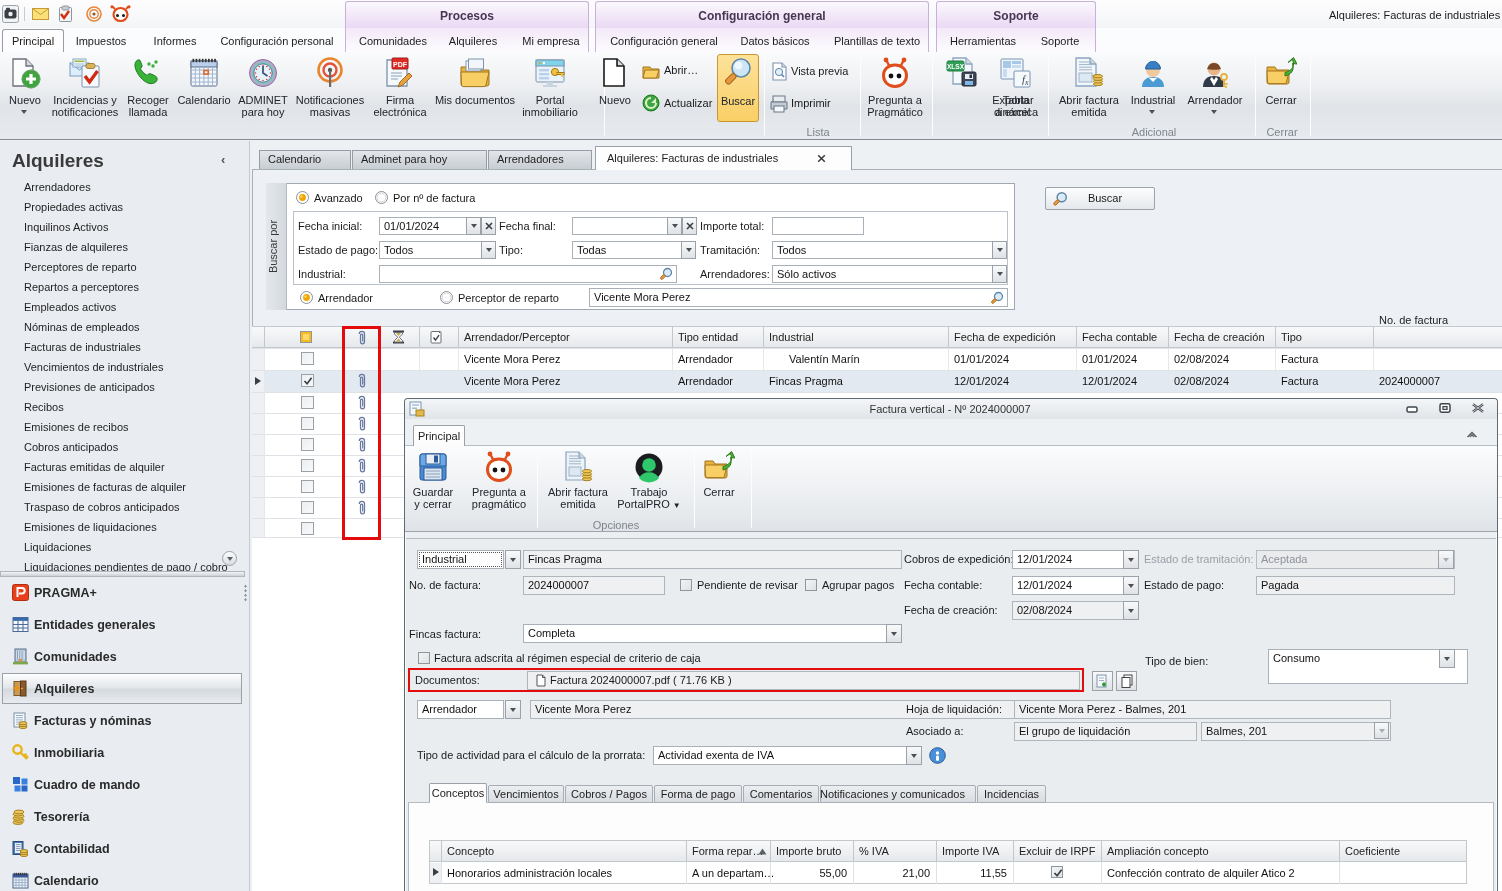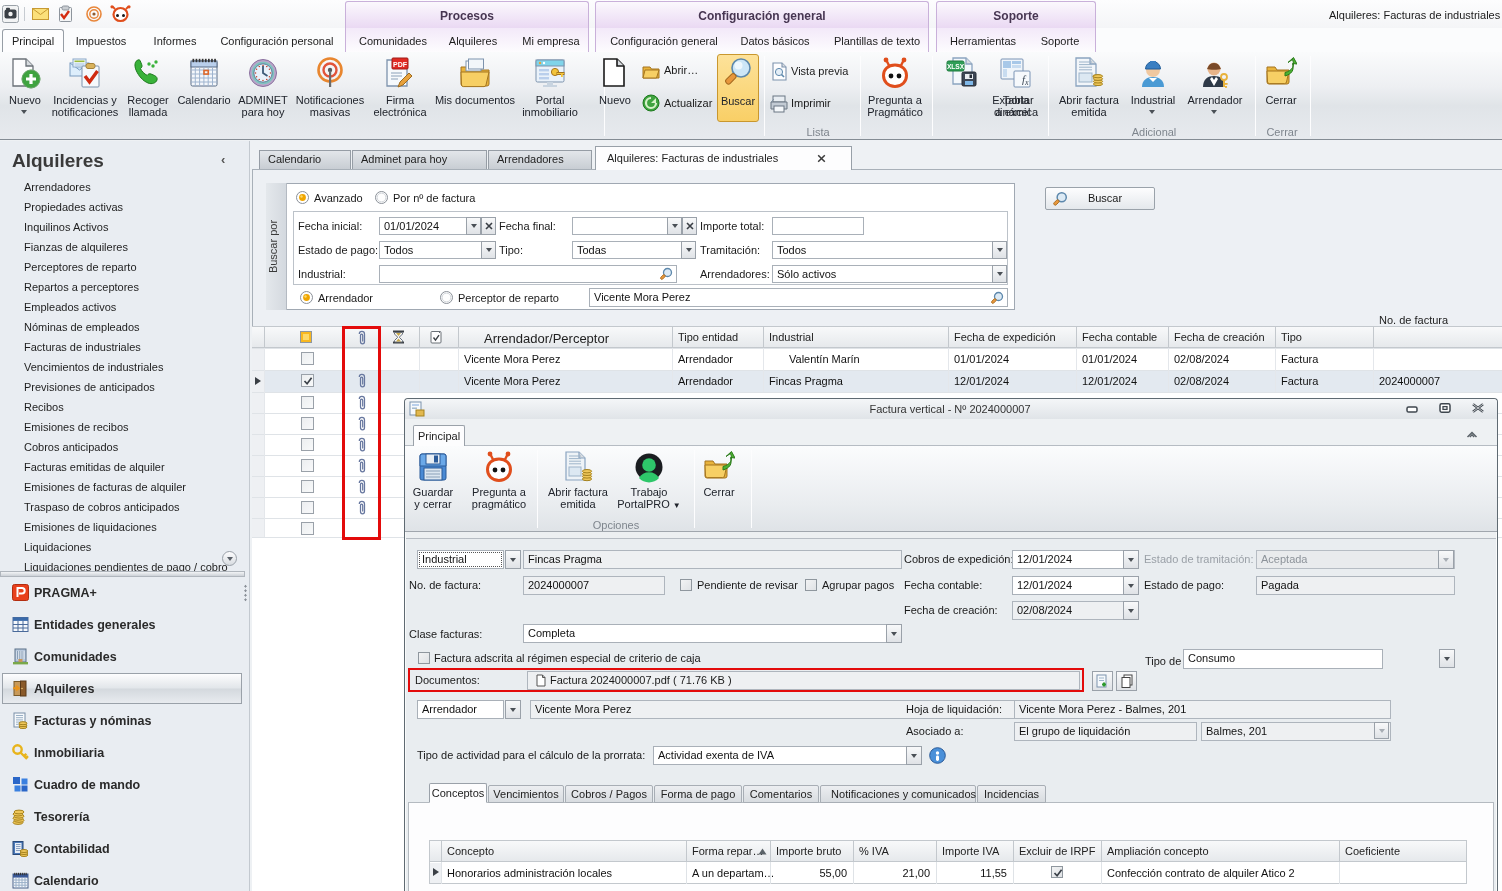--- a/index.html
+++ b/index.html
@@ -525,21 +525,21 @@
     <rect x="1" y="9" width="5.5" height="2.6" rx="1.2" transform="rotate(-45 3.5 10)" fill="#e8973c" stroke="#a5691e" stroke-width="0.8"></rect>
   </svg>
 <div class="ab" style="left:1075px;top:192px;width:60px;text-align:center;font-size:11px">Buscar</div>
 <div class="ab" style="left:252px;top:326px;width:1250px;height:565px;background:#fff"></div>
 <div class="ab" style="left:252px;top:326px;width:1250px;height:22px;background:linear-gradient(180deg,#f8f9fa,#e6e9ec);border-top:1px solid #c3c8cd;border-bottom:1px solid #c3c8cd"></div>
 <div class="ab" style="left:264px;top:326px;width:1px;height:22px;background:#c3c8cd"></div>
 <div class="ab" style="left:342px;top:326px;width:1px;height:22px;background:#c3c8cd"></div>
 <div class="ab" style="left:380px;top:326px;width:1px;height:22px;background:#c3c8cd"></div>
 <div class="ab" style="left:419px;top:326px;width:1px;height:22px;background:#c3c8cd"></div>
 <div class="ab" style="left:458px;top:326px;width:1px;height:22px;background:#c3c8cd"></div>
-<div class="ab" style="left:484px;top:331px;font-size:13px;color:#222;white-space:nowrap">Arrendador/Perceptor</div>
+<div class="ab" style="left:464px;top:331px;font-size:11px;color:#222;white-space:nowrap">Arrendador/Perceptor</div>
 <div class="ab" style="left:672px;top:326px;width:1px;height:22px;background:#c3c8cd"></div>
 <div class="ab" style="left:678px;top:331px;font-size:11px;color:#222;white-space:nowrap">Tipo entidad</div>
 <div class="ab" style="left:763px;top:326px;width:1px;height:22px;background:#c3c8cd"></div>
 <div class="ab" style="left:769px;top:331px;font-size:11px;color:#222;white-space:nowrap">Industrial</div>
 <div class="ab" style="left:948px;top:326px;width:1px;height:22px;background:#c3c8cd"></div>
 <div class="ab" style="left:954px;top:331px;font-size:11px;color:#222;white-space:nowrap">Fecha de expedición</div>
 <div class="ab" style="left:1076px;top:326px;width:1px;height:22px;background:#c3c8cd"></div>
 <div class="ab" style="left:1082px;top:331px;font-size:11px;color:#222;white-space:nowrap">Fecha contable</div>
 <div class="ab" style="left:1168px;top:326px;width:1px;height:22px;background:#c3c8cd"></div>
 <div class="ab" style="left:1174px;top:331px;font-size:11px;color:#222;white-space:nowrap">Fecha de creación</div>
@@ -744,29 +744,29 @@
 <div class="cbtn" style="left:1123px;top:576px;width:16px;height:19px">
     <div class="arr"></div>
   </div>
 <div class="lbl" style="left:1144px;top:579px">Estado de pago:</div>
 <div class="fldg" style="left:1256px;top:576px;width:199px;height:19px">Pagada</div>
 <div class="lbl" style="left:904px;top:604px">Fecha de creación:</div>
 <div class="fldg" style="left:1012px;top:601px;width:127px;height:19px">02/08/2024</div>
 <div class="cbtn" style="left:1123px;top:601px;width:16px;height:19px">
     <div class="arr"></div>
   </div>
-<div class="lbl" style="left:409px;top:628px">Clase facturas:</div>
+<div class="lbl" style="left:409px;top:628px">Fincas factura:</div>
 <div class="fld" style="left:523px;top:624px;width:379px;height:19px">Completa</div>
 <div class="cbtn" style="left:886px;top:624px;width:16px;height:19px">
     <div class="arr"></div>
   </div>
 <div class="ck" style="left:418px;top:652px"></div>
 <div class="lbl" style="left:434px;top:652px">Factura adscrita al régimen especial de criterio de caja</div>
 <div class="lbl" style="left:1145px;top:655px">Tipo de bien:</div>
-<div class="fld" style="left:1183px;top:649px;width:200px;height:20px">Consumo</div>
+<div class="fld" style="left:1268px;top:649px;width:200px;height:35px">Consumo</div>
 <div class="cbtn" style="left:1439px;top:649px;width:16px;height:19px">
     <div class="arr"></div>
   </div>
 <div class="ab" style="left:408px;top:668px;width:676px;height:24px;border:2px solid #e30b0b;background:#e9edf0"></div>
 <div class="lbl" style="left:415px;top:674px">Documentos:</div>
 <div class="fldg" style="left:527px;top:671px;width:553px;height:19px"></div>
 <svg class="ab" style="left:536px;top:674px" width="10" height="13" viewBox="0 0 10 13">
     <path d="M1 1 h5.5 L9 3.5 V12 H1 z" fill="#fff" stroke="#555"></path>
     <path d="M6.5 1 v2.5 H9" fill="none" stroke="#555"></path>
   </svg>
@@ -813,21 +813,21 @@
 <div class="ab" style="left:429px;top:787px;width:58px;text-align:center;font-size:11px;color:#222;z-index:4;white-space:nowrap">Conceptos</div>
 <div class="ab" style="left:488px;top:785px;width:76px;height:18px;background:linear-gradient(180deg,#eceef1,#d8dce0);border:1px solid #a8aeb5;border-radius:2px 2px 0 0"></div>
 <div class="ab" style="left:488px;top:788px;width:76px;text-align:center;font-size:11px;color:#222;z-index:4;white-space:nowrap">Vencimientos</div>
 <div class="ab" style="left:565px;top:785px;width:88px;height:18px;background:linear-gradient(180deg,#eceef1,#d8dce0);border:1px solid #a8aeb5;border-radius:2px 2px 0 0"></div>
 <div class="ab" style="left:565px;top:788px;width:88px;text-align:center;font-size:11px;color:#222;z-index:4;white-space:nowrap">Cobros / Pagos</div>
 <div class="ab" style="left:654px;top:785px;width:88px;height:18px;background:linear-gradient(180deg,#eceef1,#d8dce0);border:1px solid #a8aeb5;border-radius:2px 2px 0 0"></div>
 <div class="ab" style="left:654px;top:788px;width:88px;text-align:center;font-size:11px;color:#222;z-index:4;white-space:nowrap">Forma de pago</div>
 <div class="ab" style="left:743px;top:785px;width:76px;height:18px;background:linear-gradient(180deg,#eceef1,#d8dce0);border:1px solid #a8aeb5;border-radius:2px 2px 0 0"></div>
 <div class="ab" style="left:743px;top:788px;width:76px;text-align:center;font-size:11px;color:#222;z-index:4;white-space:nowrap">Comentarios</div>
 <div class="ab" style="left:820px;top:785px;width:156px;height:18px;background:linear-gradient(180deg,#eceef1,#d8dce0);border:1px solid #a8aeb5;border-radius:2px 2px 0 0"></div>
-<div class="ab" style="left:820px;top:788px;width:156px;text-align:right;font-size:11px;color:#222;z-index:4;white-space:nowrap">Notificaciones y comunicados</div>
+<div class="ab" style="left:820px;top:788px;width:156px;text-align:left;font-size:11px;color:#222;z-index:4;white-space:nowrap">Notificaciones y comunicados</div>
 <div class="ab" style="left:977px;top:785px;width:69px;height:18px;background:linear-gradient(180deg,#eceef1,#d8dce0);border:1px solid #a8aeb5;border-radius:2px 2px 0 0"></div>
 <div class="ab" style="left:977px;top:788px;width:69px;text-align:center;font-size:11px;color:#222;z-index:4;white-space:nowrap">Incidencias</div>
 <div class="ab" style="left:429px;top:840px;width:1038px;height:22px;background:linear-gradient(180deg,#f8f9fa,#e6e9ec);border:1px solid #c3c8cd"></div>
 <div class="ab" style="left:441px;top:840px;width:1px;height:22px;background:#c3c8cd"></div>
 <div class="ab" style="left:686px;top:840px;width:1px;height:22px;background:#c3c8cd"></div>
 <div class="ab" style="left:770px;top:840px;width:1px;height:22px;background:#c3c8cd"></div>
 <div class="ab" style="left:853px;top:840px;width:1px;height:22px;background:#c3c8cd"></div>
 <div class="ab" style="left:936px;top:840px;width:1px;height:22px;background:#c3c8cd"></div>
 <div class="ab" style="left:1013px;top:840px;width:1px;height:22px;background:#c3c8cd"></div>
 <div class="ab" style="left:1101px;top:840px;width:1px;height:22px;background:#c3c8cd"></div>

